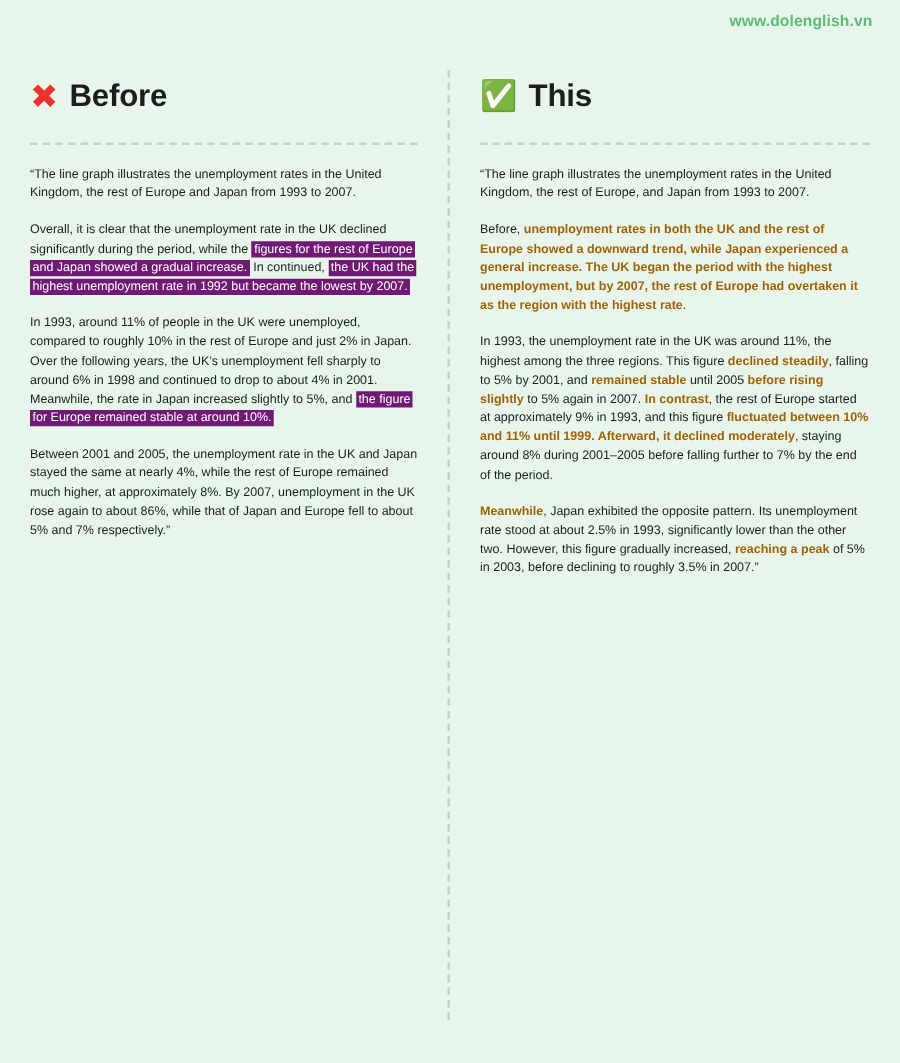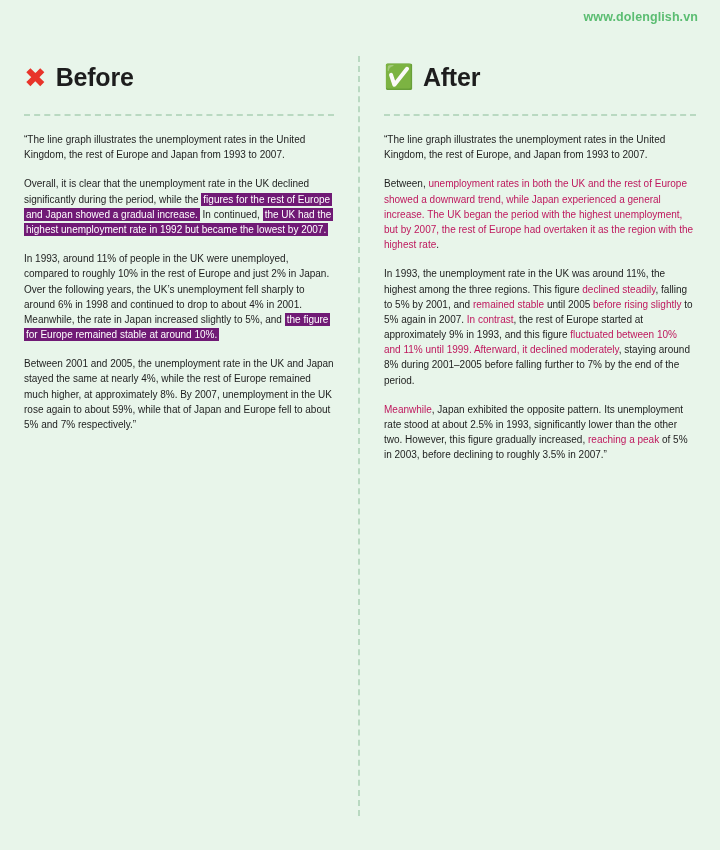--- a/index.html
+++ b/index.html
@@ -85,22 +85,22 @@
     margin-bottom: 0;
   }
   .hl {
     background: #701a75;
     color: #ffffff;
     padding: 1px 2px;
     box-decoration-break: clone;
     -webkit-box-decoration-break: clone;
   }
   .grn {
-    color: #be185d;
-    font-weight: normal;
+    color: #a16207;
+    font-weight: bold;
   }
 </style>
 </head>
 <body>
 
 <div class="page">
 
   <div class="site-url">www.dolenglish.vn</div>
 
   <div class="columns">
@@ -108,32 +108,32 @@
     <div class="col left">
       <div class="col-head">
         <span class="mark cross">✖</span>
         <span class="head-title">Before</span>
       </div>
       <div class="divider"></div>
       <div class="body">
           <p class="para"><span>“The line graph illustrates the unemployment rates in the United Kingdom, the rest of Europe and Japan from 1993 to 2007.</span></p>
           <p class="para"><span>Overall, it is clear that the unemployment rate in the UK declined significantly during the period, while the </span><span class="hl">figures for the rest of Europe and Japan showed a gradual increase.</span><span> In continued, </span><span class="hl">the UK had the highest unemployment rate in 1992 but became the lowest by 2007.</span></p>
           <p class="para"><span>In 1993, around 11% of people in the UK were unemployed, compared to roughly 10% in  the rest of Europe and just 2% in Japan. Over the following years, the UK’s unemployment fell sharply to around 6% in 1998 and continued to drop to about 4% in 2001. Meanwhile, the rate in Japan increased slightly to 5%, and </span><span class="hl">the figure for Europe remained stable at around 10%.</span></p>
-          <p class="para"><span>Between 2001 and 2005, the unemployment rate in the UK and Japan stayed the same at nearly 4%, while the rest of Europe remained much higher, at approximately 8%. By 2007, unemployment in the UK rose again to about 59%, while that of Japan and Europe fell to about 5% and 7% respectively.”</span></p>
+          <p class="para"><span>Between 2001 and 2005, the unemployment rate in the UK and Japan stayed the same at nearly 4%, while the rest of Europe remained much higher, at approximately 8%. By 2007, unemployment in the UK rose again to about 86%, while that of Japan and Europe fell to about 5% and 7% respectively.”</span></p>
         </div>
     </div>
 
     <div class="col right">
       <div class="col-head">
         <span class="mark check">✅</span>
-        <span class="head-title">After</span>
+        <span class="head-title">This</span>
       </div>
       <div class="divider"></div>
       <div class="body">
           <p class="para"><span>“The line graph illustrates the unemployment rates in the United Kingdom, the rest of Europe, and Japan from 1993 to 2007.</span></p>
-          <p class="para"><span>Between, </span><span class="grn">unemployment rates in both the UK and the rest of Europe showed a downward trend, while Japan experienced a general increase. The UK began the period with the highest unemployment, but by 2007, the rest of Europe had overtaken it as the region with the highest rate</span><span>.</span></p>
+          <p class="para"><span>Before, </span><span class="grn">unemployment rates in both the UK and the rest of Europe showed a downward trend, while Japan experienced a general increase. The UK began the period with the highest unemployment, but by 2007, the rest of Europe had overtaken it as the region with the highest rate</span><span>.</span></p>
           <p class="para"><span>In 1993, the unemployment rate in the UK was around 11%, the highest among the three regions. This figure </span><span class="grn">declined steadily</span><span>, falling to 5% by 2001, and </span><span class="grn">remained stable</span><span> until 2005 </span><span class="grn">before rising slightly</span><span> to 5% again in 2007. </span><span class="grn">In contrast</span><span>, the rest of Europe started at approximately 9% in 1993, and this figure </span><span class="grn">fluctuated between 10% and 11% until 1999. Afterward, it declined moderately</span><span>, staying around 8% during 2001–2005 before falling further to 7% by the end of the period.</span></p>
           <p class="para"><span class="grn">Meanwhile</span><span>, Japan exhibited the opposite pattern. Its unemployment rate stood at about 2.5% in 1993, significantly lower than the other two. However, this figure gradually increased, </span><span class="grn">reaching a peak</span><span> of 5% in 2003, before declining to roughly 3.5% in 2007.”</span></p>
         </div>
     </div>
 
   </div>
 </div>
 
 </body></html>

